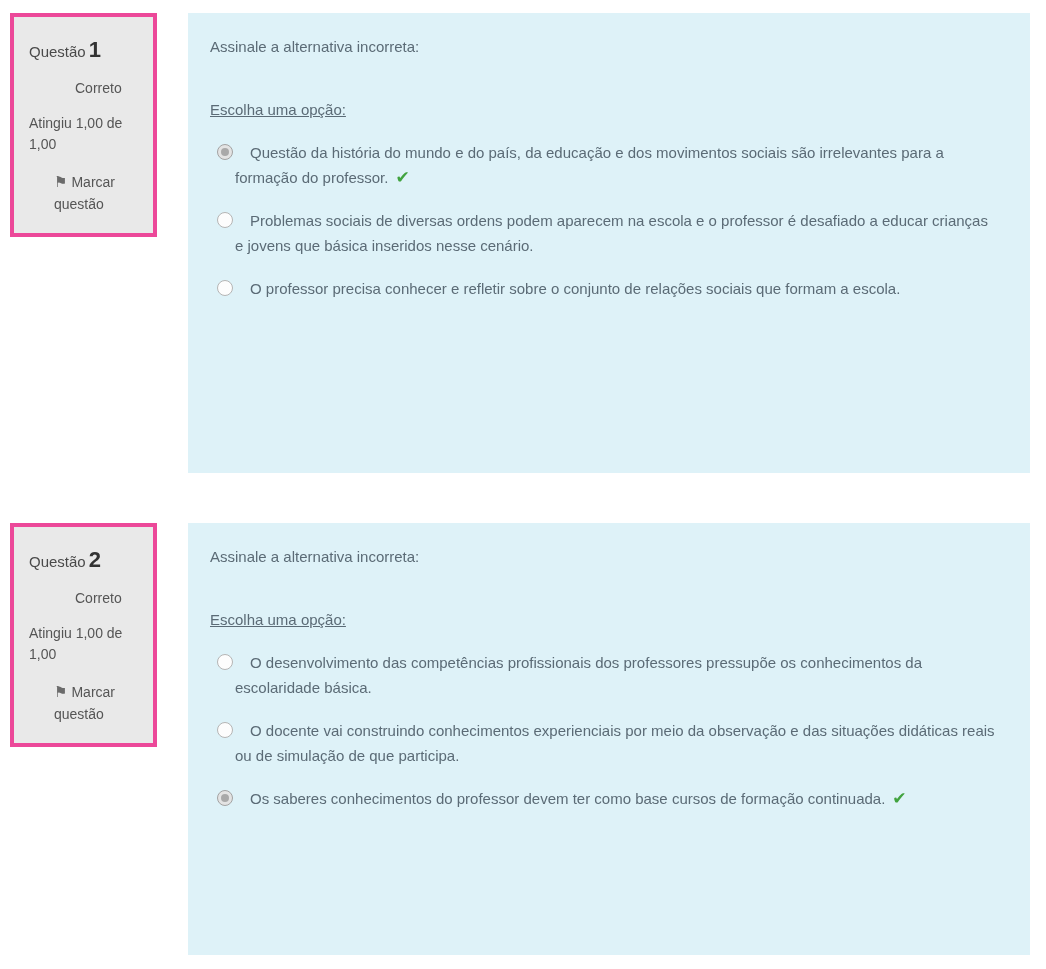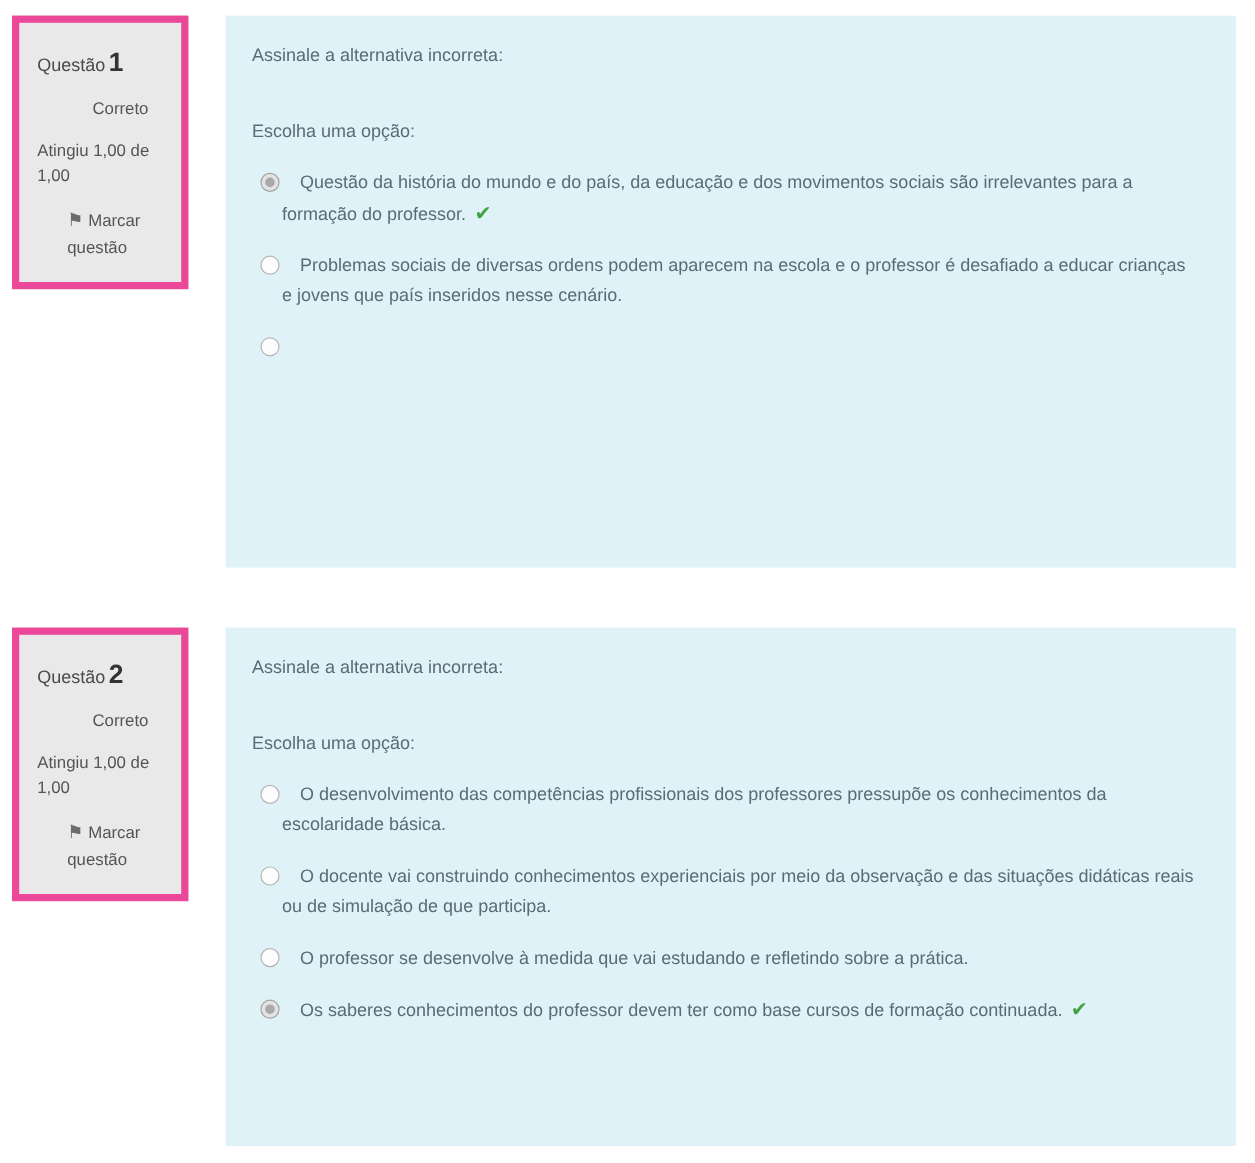--- a/index.html
+++ b/index.html
@@ -6,41 +6,41 @@
   body{
     width:1046px;height:969px;overflow:hidden;
     font-family:"Liberation Sans","DejaVu Sans",sans-serif;
     -webkit-font-smoothing:antialiased;
   }
   .page{padding-top:13px;}
   .question-row{display:flex;align-items:flex-start;margin-left:10px;margin-bottom:50px;}
   
   .info-box{
     width:147px;box-sizing:border-box;flex:0 0 147px;
-    background:#e9e9e9;border:6px solid #ec4899;
+    background:#e9e9e9;border:4px solid #ec4899;
     padding:16px 14px 18px 15px;
     color:#555555;font-size:14px;line-height:1.5;
   }
   .q-no{color:#4a4a4a;font-size:15px;margin-bottom:12px;}
   .q-no .num{font-size:22px;font-weight:bold;color:#333333;margin-left:3px;}
   .q-status{margin-bottom:14px;margin-left:46px;}
   .q-grade{margin-bottom:16px;}
   .q-flag{color:#555555;cursor:pointer;margin-left:25px;}
   .flag-icon{color:#6b6b6b;font-size:15px;margin-right:4px;}
   
   .content-box{
     box-sizing:border-box;width:842px;margin-left:31px;
     background:#def2f8;
     padding:21px 30px 45px 22px;
     color:#5b6b76;font-size:15px;line-height:25px;
   }
   .row-1 .content-box{min-height:460px;}
   .row-2 .content-box{min-height:432px;}
   .prompt{margin:0 0 38px 0;}
-  .choose{margin:0 0 3px 0;}
+  .choose{margin:0 0 3px 0;text-decoration:underline;}
   .option{position:relative;padding-left:25px;text-indent:15px;margin-top:18px;cursor:pointer;}
   .radio{
     position:absolute;left:7px;top:4px;width:16px;height:16px;border-radius:50%;
     background:#fdfdfd;border:1px solid #b5b5b5;box-sizing:border-box;text-indent:0;
   }
   .radio.selected{background:#e3e3e3;border-color:#a3a3a3;}
   .radio.selected::after{
     content:"";position:absolute;left:3px;top:3px;width:8px;height:8px;border-radius:50%;
     background:#a9a9a9;
   }
@@ -64,24 +64,24 @@
     </div>
 
     <div class="content-box">
       <p class="prompt">Assinale a alternativa incorreta:</p>
       <div class="choose">Escolha uma opção:</div>
 
       <div class="option">
         <span class="radio selected"></span><span>Questão da história do mundo e do país, da educação e dos movimentos sociais são irrelevantes para a formação do professor.</span><span class="check">✔</span>
       </div>
       <div class="option">
-        <span class="radio"></span><span>Problemas sociais de diversas ordens podem aparecem na escola e o professor é desafiado a educar crianças e jovens que país inseridos nesse cenário.</span>
+        <span class="radio"></span><span>Problemas sociais de diversas ordens podem aparecem na escola e o professor é desafiado a educar crianças e jovens que básica inseridos nesse cenário.</span>
       </div>
       <div class="option">
-        <span class="radio"></span>
+        <span class="radio"></span><span>O professor precisa conhecer e refletir sobre o conjunto de relações sociais que formam a escola.</span>
       </div>
     </div>
   </div>
 
   <div class="question-row row-2">
     <div class="info-box">
       <div class="q-no">
         <span>Questão</span><span class="num">2</span>
       </div>
       <div class="q-status">Correto</div>
@@ -95,21 +95,18 @@
       <p class="prompt">Assinale a alternativa incorreta:</p>
       <div class="choose">Escolha uma opção:</div>
 
       <div class="option">
         <span class="radio"></span><span>O desenvolvimento das competências profissionais dos professores pressupõe os conhecimentos da escolaridade básica.</span>
       </div>
       <div class="option">
         <span class="radio"></span><span>O docente vai construindo conhecimentos experienciais por meio da observação e das situações didáticas reais ou de simulação de que participa.</span>
       </div>
       <div class="option">
-        <span class="radio"></span><span>O professor se desenvolve à medida que vai estudando e refletindo sobre a prática.</span>
-      </div>
-      <div class="option">
         <span class="radio selected"></span><span>Os saberes conhecimentos do professor devem ter como base cursos de formação continuada.</span><span class="check">✔</span>
       </div>
     </div>
   </div>
 
 </div>
 
 </body></html>

